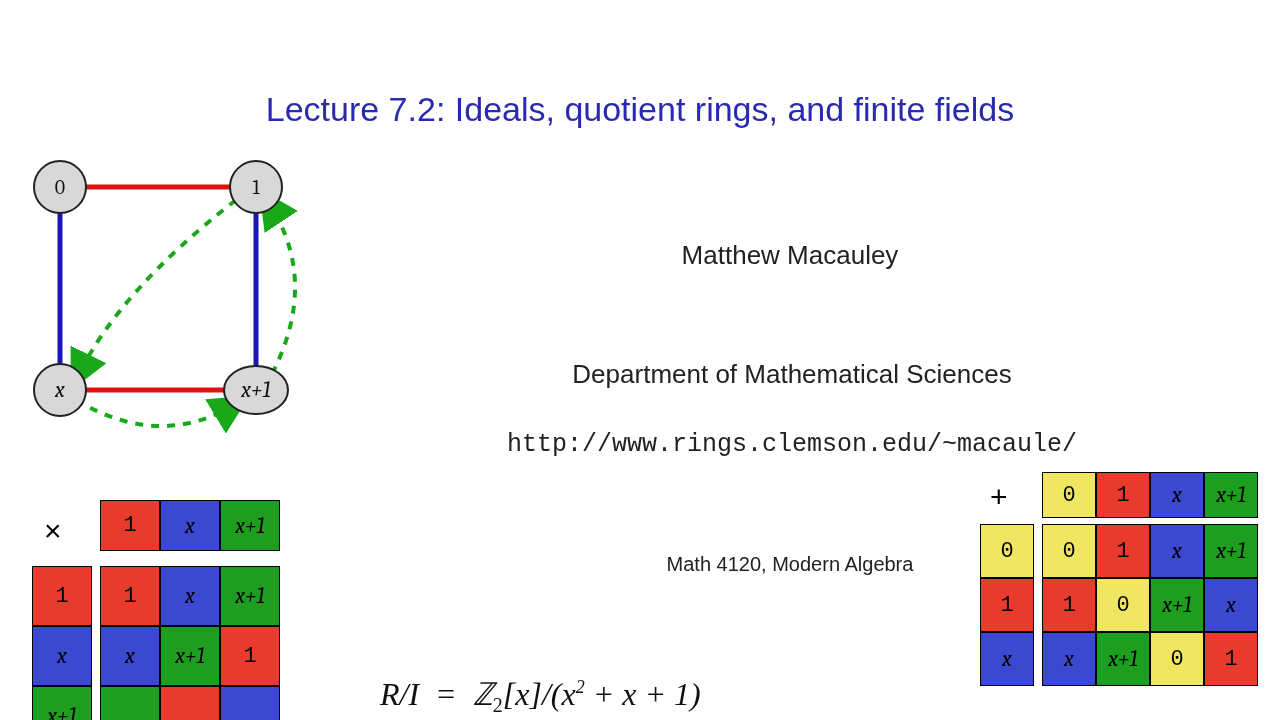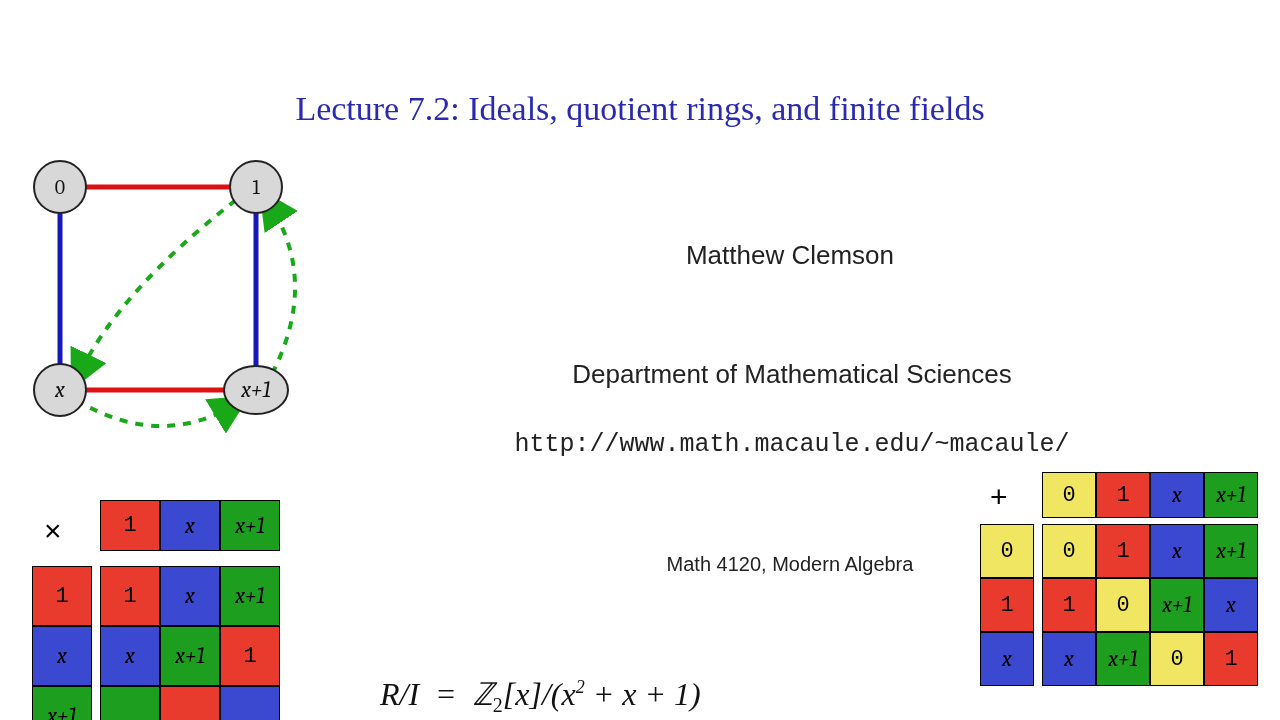--- a/index.html
+++ b/index.html
@@ -13,21 +13,20 @@
     overflow: hidden;
   }
   .title {
     position: absolute;
     top: 90px;
     left: 0;
     right: 0;
     text-align: center;
     font-size: 34px;
     color: #2a2ab0;
-    font-family: Liberation Serif, serif;
   }
   .author {
     position: absolute;
     top: 240px;
     left: 300px;
     right: 0;
     text-align: center;
     font-size: 26px;
     color: #222;
   }
@@ -122,25 +121,25 @@
   .c-yellow { background: #f0e661; }
   .c-none   { background: transparent; border:none; }
   .row { display:flex; }
   .gap { width: 8px; }
   .vgap { height: 6px; }
 </style>
 </head>
 <body>
 
 <div class="title">Lecture 7.2: Ideals, quotient rings, and finite fields</div>
-<div class="author">Matthew Clemson</div>
+<div class="author">Matthew Macauley</div>
 <div class="dept">
   <span>Department of Mathematical Sciences</span><br>
   <br>
-  <span class="url">http://www.math.macaule.edu/~macaule/</span>
+  <span class="url">http://www.rings.clemson.edu/~macaule/</span>
 </div>
 <div class="course">Math 4120, Modern Algebra</div>
 
 <div class="formula">
   <span style="font-style:italic">R</span>/<span style="font-style:italic">I</span>
   &nbsp;=&nbsp;
   <span class="zz">ℤ</span><sub style="font-style:normal;font-size:20px;">2</sub>[<span style="font-style:italic">x</span>]/(<span style="font-style:italic">x</span><sup style="font-size:18px">2</sup>
   + <span style="font-style:italic">x</span> + 1)
 </div>
 

